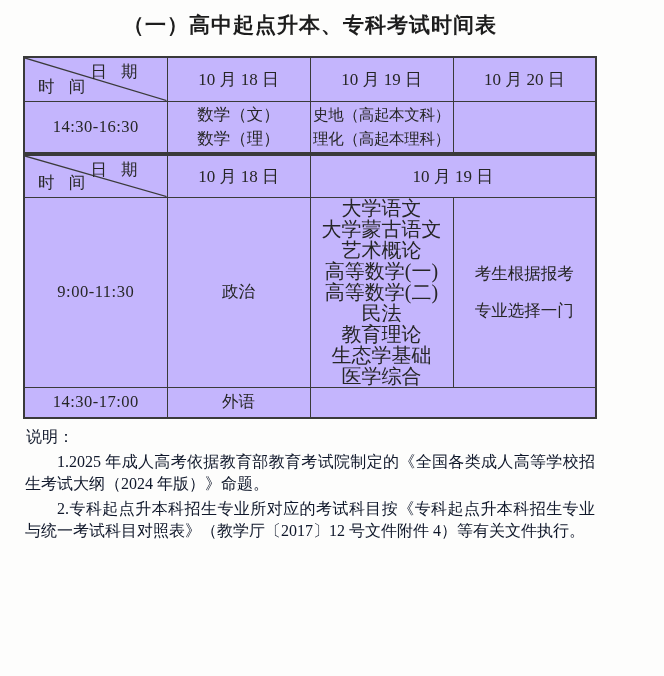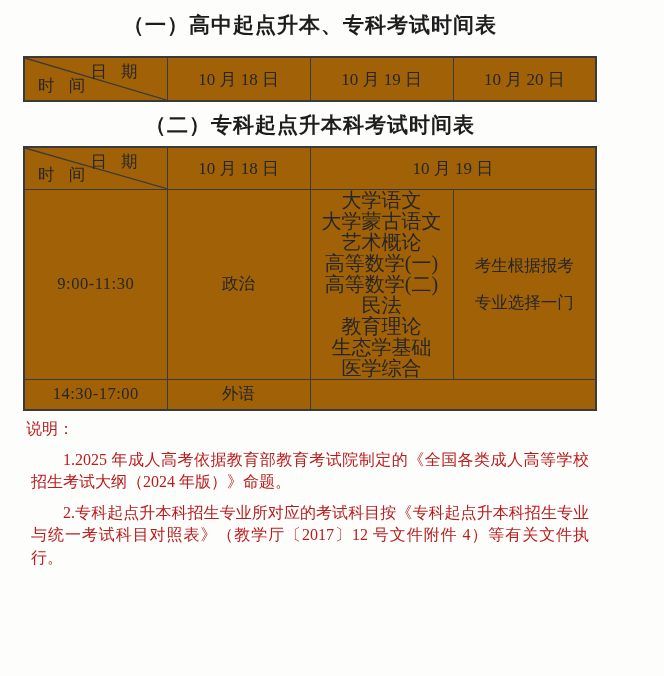--- a/index.html
+++ b/index.html
@@ -13,21 +13,21 @@
 
   .section-title{
     text-align:center;font-weight:700;font-size:21px;line-height:28px;
     letter-spacing:1px;color:#1d1d1d;
   }
   .title-1{margin:0 0 17px 0;}
   .title-2{margin:9px 0 7px 0;}
 
   table.exam{
     width:100%;border-collapse:collapse;table-layout:fixed;
-    border:2px solid #3a3a3a;background:#a16207;padding-left:20px;
+    border:2px solid #3a3a3a;background:#c4b5fd;padding-left:20px;
   }
   table.exam td,table.exam th{
     border:1.5px solid #3a3a3a;
     text-align:center;vertical-align:middle;
     font-weight:normal;font-size:16.5px;color:#262626;
     padding:0 2px;box-sizing:border-box;
   }
   col.c{width:25%;}
 
   
@@ -47,23 +47,23 @@
   table.t1 tr.r2 td{height:52px;}
   table.t2 tr.r2 td{height:31px;}
   .cell-line{line-height:24px;white-space:nowrap;}
   .cell-line.tight{font-size:15.5px;letter-spacing:-0.3px;}
   td.subjects{padding:3px 0;}
   td.subjects .cell-line{line-height:21px;font-size:20px;}
   td.choose .cell-line{line-height:21px;}
   td.choose .gap{margin-bottom:16px;}
 
   
-  .notes{margin-top:7px;font-size:16px;line-height:22.5px;color:#b91c1c;}
+  .notes{margin-top:7px;font-size:16px;line-height:22.5px;color:#0f172a;}
   .notes-label{margin-left:3px;}
-  .notes p{margin:8px;text-indent:2em;text-align:justify;}
+  .notes p{margin:2px;text-indent:2em;text-align:justify;}
 </style>
 </head>
 <body>
 
 <div class="page">
 
   <div class="section-title title-1">（一）高中起点升本、专科考试时间表</div>
 
   <table class="exam t1">
     <colgroup>
@@ -80,24 +80,35 @@
             <line x1="0" y1="0" x2="100" y2="100" stroke="#3a3a3a" stroke-width="1.3" vector-effect="non-scaling-stroke"></line>
           </svg>
           <span class="lbl-date">日 期</span>
           <span class="lbl-time">时 间</span>
         </div>
       </th>
       <th>10 月 18 日</th>
       <th>10 月 19 日</th>
       <th>10 月 20 日</th>
     </tr>
+    <tr class="r2">
+      <td class="time">14:30-16:30</td>
+      <td>
+        <div class="cell-line">数学（文）</div>
+        <div class="cell-line">数学（理）</div>
+      </td>
+      <td>
+        <div class="cell-line tight">史地（高起本文科）</div>
+        <div class="cell-line tight">理化（高起本理科）</div>
+      </td>
+      <td></td>
+    </tr>
   </tbody>
     </table>
 
-  <div class="section-title title-2">（二）专科起点升本科考试时间表</div>
 
   <table class="exam t2">
     <colgroup>
         <col class="c">
         <col class="c">
         <col class="c">
         <col class="c">
       </colgroup>
     <tbody>
         <tr class="hdr">

